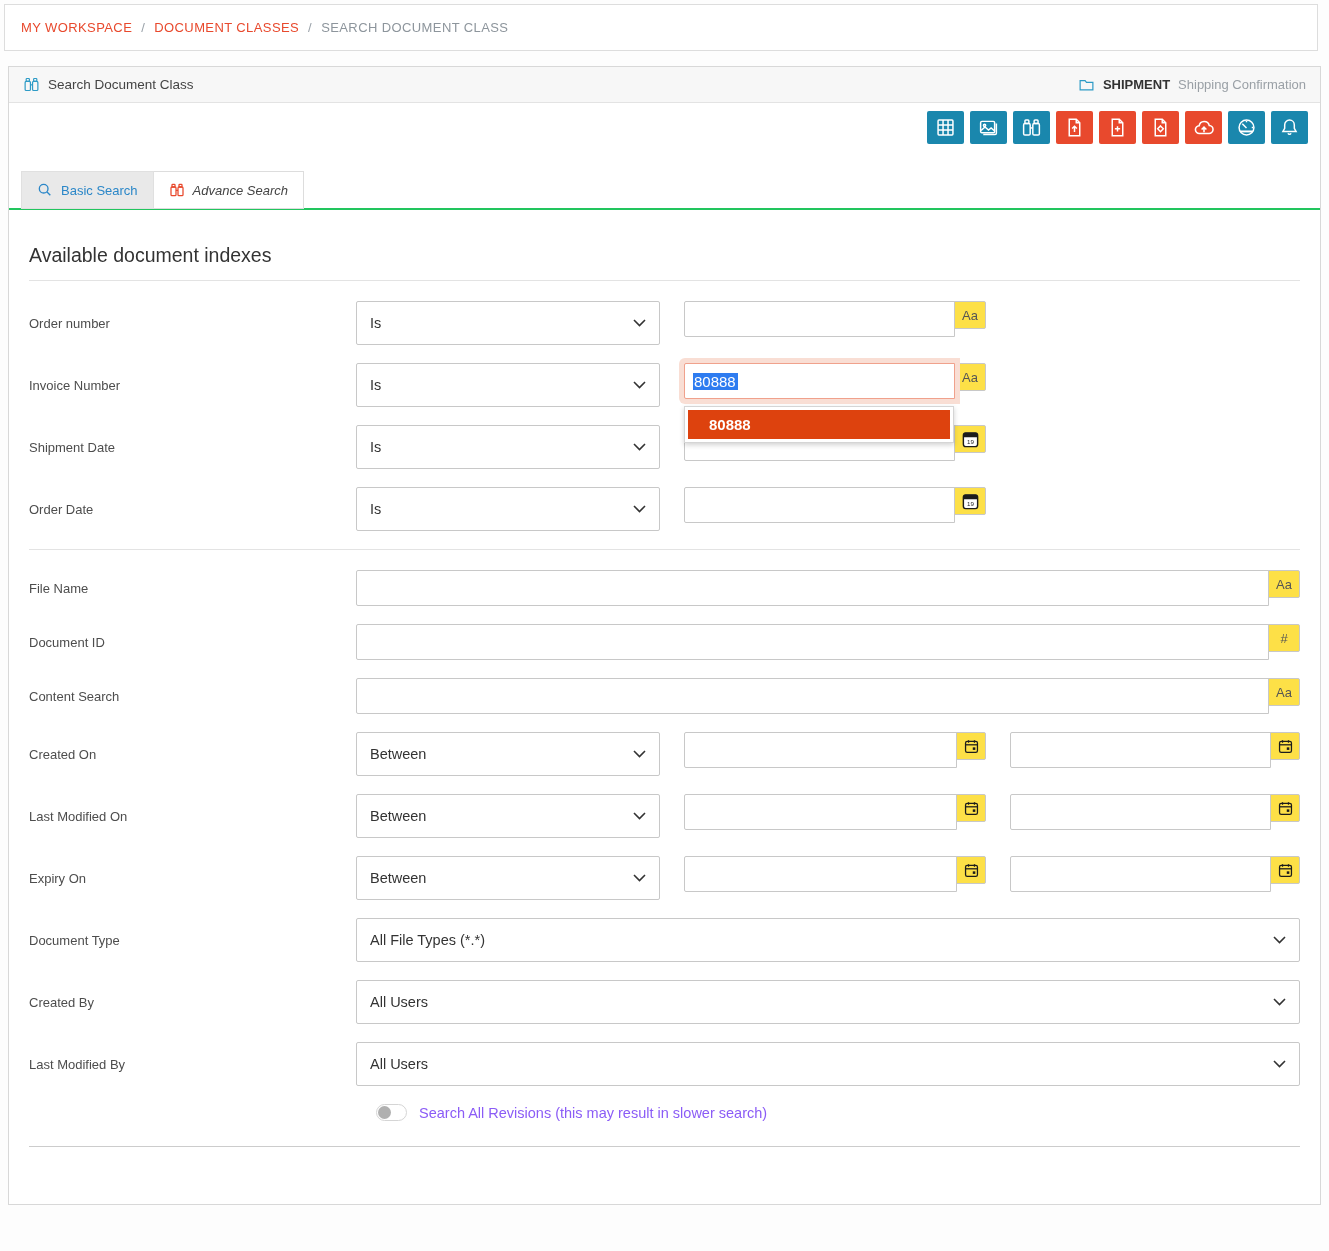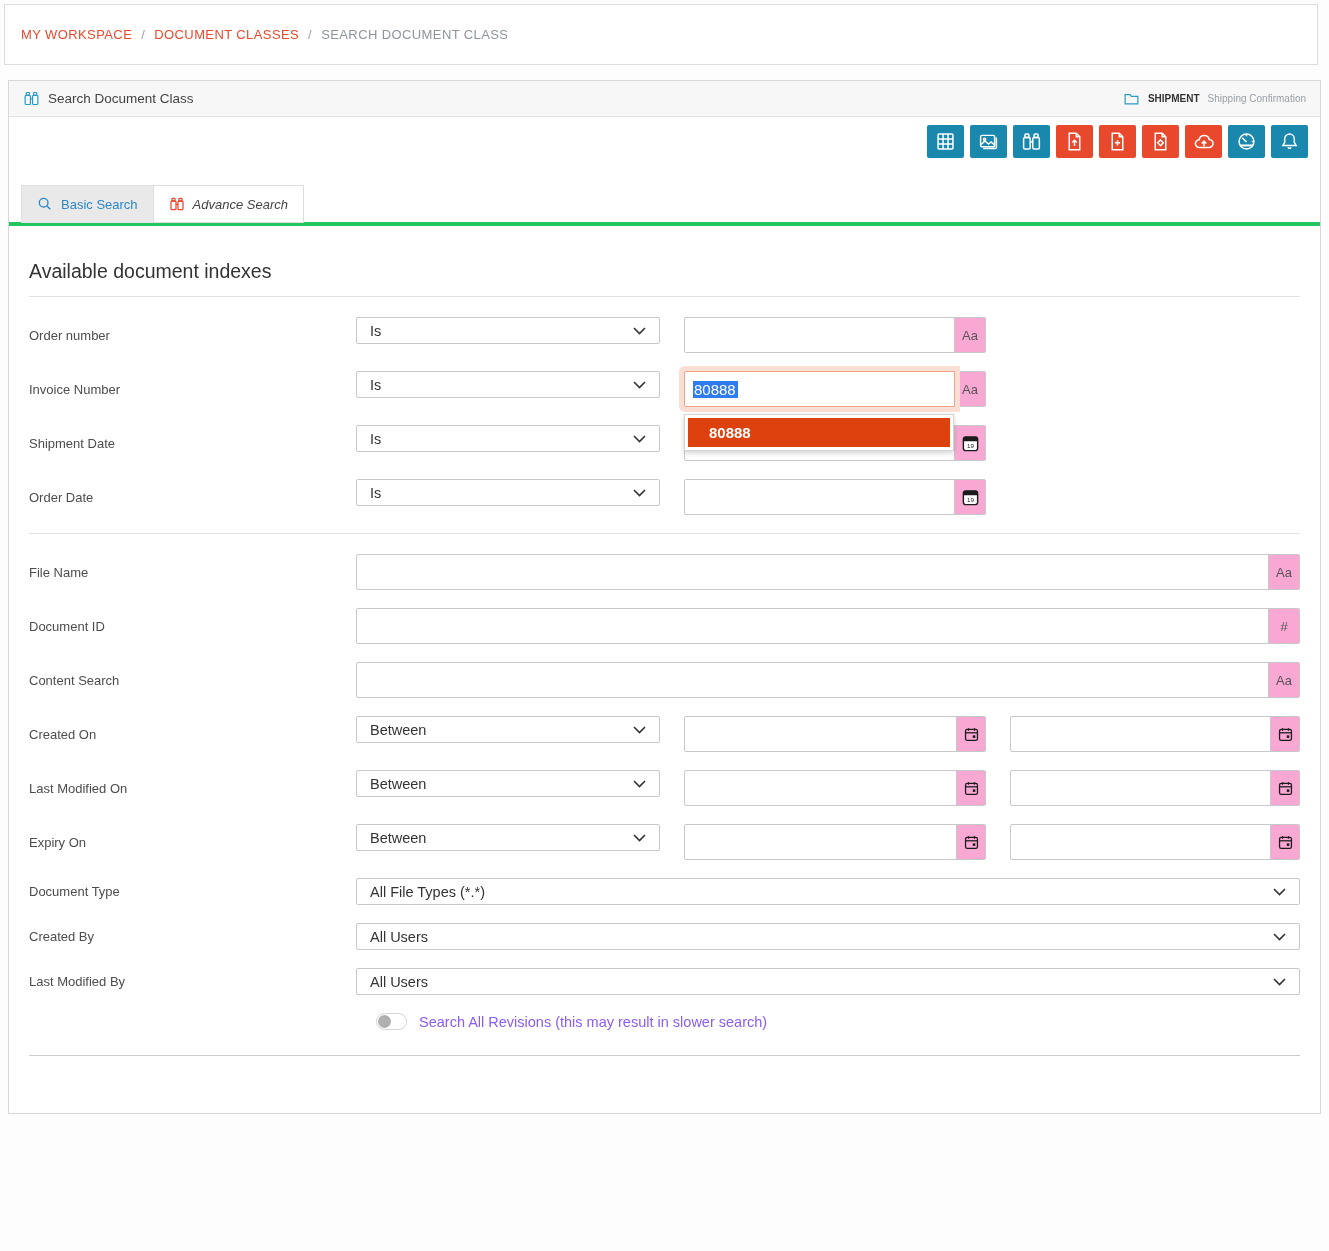--- a/index.html
+++ b/index.html
@@ -1,73 +1,73 @@
 <!DOCTYPE html>
 <html><head>
 <meta charset="utf-8">
 <style>
   * { margin:0; padding:0; box-sizing:border-box; }
   html,body { background:#fdfdfd; font-family:"Liberation Sans","DejaVu Sans",sans-serif; color:#333; }
   body { width:1329px; }
 
   
-  .crumb-bar { margin:4px 11px 0 4px; background:#fff; border:1px solid #ddd; padding:22px 16px;
+  .crumb-bar { margin:4px 11px 0 4px; background:#fff; border:1px solid #ddd; padding:15px 16px;
                font-size:13px; letter-spacing:.4px; display:flex; align-items:center; gap:9px; }
   .crumb-link { color:#e8492d; text-decoration:none; cursor:pointer; }
   .crumb-sep { color:#9aa2a9; }
   .crumb-current { color:#8d959c; }
 
   
   .card { margin:15px 8px 8px 8px; background:#fff; border:1px solid #d8d8d8; }
 
   .card-header { background:#f7f7f7; border-bottom:1px solid #e3e3e3; padding:9px 14px;
                  display:flex; align-items:center; justify-content:space-between; }
   .card-header-left { display:flex; align-items:center; gap:8px; font-size:13.5px; color:#444; }
-  .card-header-right { display:flex; align-items:center; gap:8px; font-size:10px; }
+  .card-header-right { display:flex; align-items:center; gap:8px; font-size:13px; }
   .class-name { color:#333; font-weight:700; }
   .class-desc { color:#9aa0a6; font-weight:400; }
   .ico-blue { color:#2e9bc6; display:inline-flex; }
 
   
   .toolbar { display:flex; justify-content:flex-end; gap:6px; padding:8px 12px 7px 12px; }
   .tb-btn { width:37px; height:33px; border:none; border-radius:2px; display:flex;
             align-items:center; justify-content:center; cursor:pointer; color:#fff; }
   .tb-blue { background:#1a87ad; }
   .tb-red  { background:#e8492d; }
 
   
-  .tabs { display:flex; align-items:flex-end; padding:20px 0 0 12px; border-bottom:4px solid #22c55e; }
+  .tabs { display:flex; align-items:flex-end; padding:20px 0 0 12px; border-bottom:2px solid #22c55e; }
   .tab { display:flex; align-items:center; gap:8px; font-size:13px; padding:10px 15px;
          cursor:pointer; border:1px solid #ddd; margin-bottom:-1px; }
   .tab-basic { background:#e9e9e9; border-color:#e0e0e0; color:#2b87c8; }
   .tab-advance { background:#fff; color:#444; border-left:none;font-style:italic; }
   .tab svg { flex:0 0 auto; }
 
   
   .content { padding:0 20px 57px 20px; }
   .section-title { font-size:19.5px; font-weight:400; color:#333; margin:34px 0 13px 0; }
   .rule { border:none; border-top:1px solid #e3e3e3; margin:0 0 20px 0; }
 
   .frow { display:flex; align-items:center; margin-bottom:18px; }
   .flabel { width:327px; flex:0 0 327px; font-size:13px; color:#4d4d4d; }
   .fcontrols { flex:1; display:flex; gap:24px; }
 
-  .sel { height:27px; border:1px solid #c8c8c8; border-radius:2px; background:#fff;
+  .sel { height:44px; border:1px solid #c8c8c8; border-radius:2px; background:#fff;
          display:flex; align-items:center; justify-content:space-between;
          padding:0 13px; font-size:14.5px; color:#333; cursor:pointer; }
   .sel-op { width:304px; flex:0 0 304px; }
   .sel-full { flex:1;gap:32px; }
 
   .igrp { display:flex; }
   .grp-sm { width:302px; flex:0 0 302px; }
   .grp-grow { flex:1; }
   .tinput { height:36px; border:1px solid #c8c8c8; border-radius:2px 0 0 2px; background:#fff;
             font-size:15px; color:#333; padding:0 8px; width:100%; outline:none;
             font-family:"Liberation Sans","DejaVu Sans",sans-serif; }
-  .suffix { flex:0 0 32px; width:32px; height:36px; margin-left:-1px; background:#f9a8d4;
+  .suffix { flex:0 0 32px; width:32px; height:28px; margin-left:-1px; background:#fde047;
             border:1px solid #c8c8c8; border-radius:0 2px 2px 0; display:flex;
             align-items:center; justify-content:center; font-size:13px; color:#555; cursor:pointer; }
   .suffix-date { flex-basis:30px; width:30px; }
 
   
   .grp-rel { position:relative; }
   .fake-input { display:flex; align-items:center; }
   .focused { border-color:#f0a18c; box-shadow:0 0 0 5px #f9ded4; position:relative; z-index:3; }
   .sel-text { background:#2e7cf0; color:#fff; font-size:15px; padding:0 2px 0 1px; }
   .ac-panel { position:absolute; top:43px; left:0; width:270px; background:#fff;

